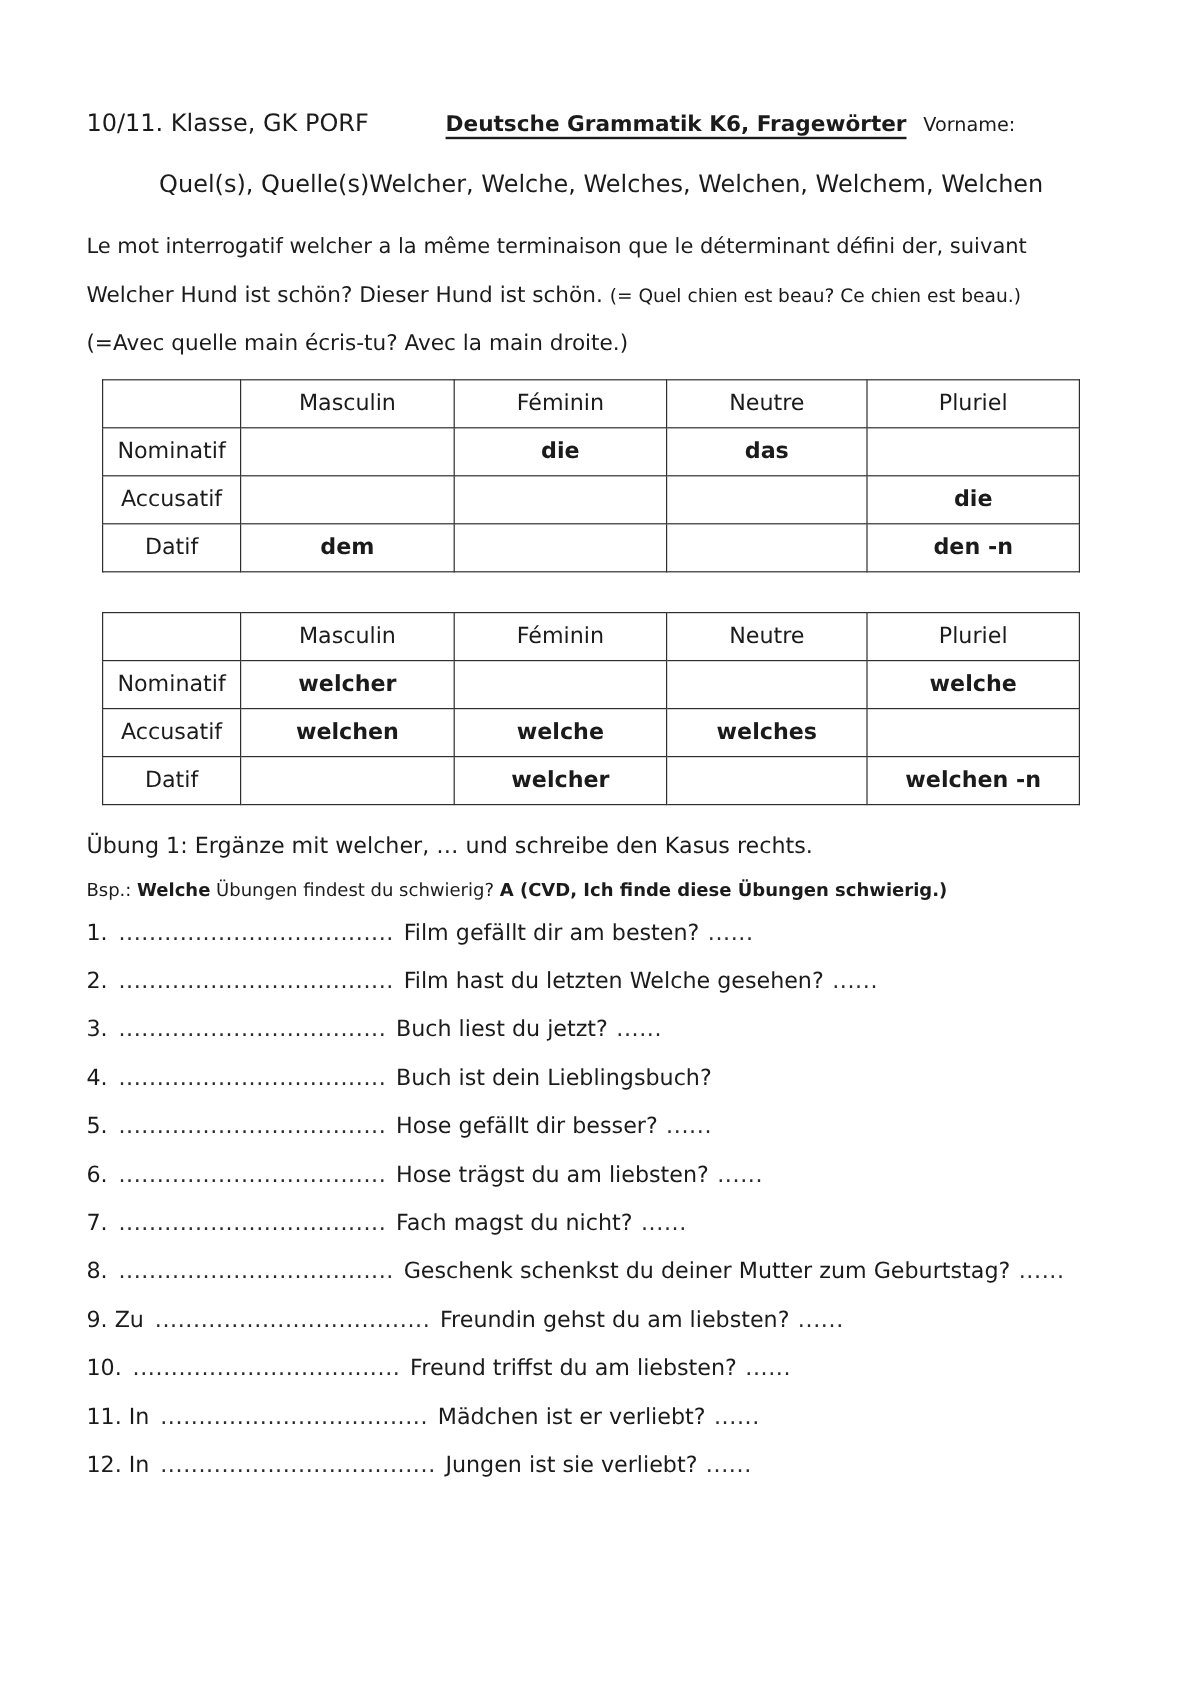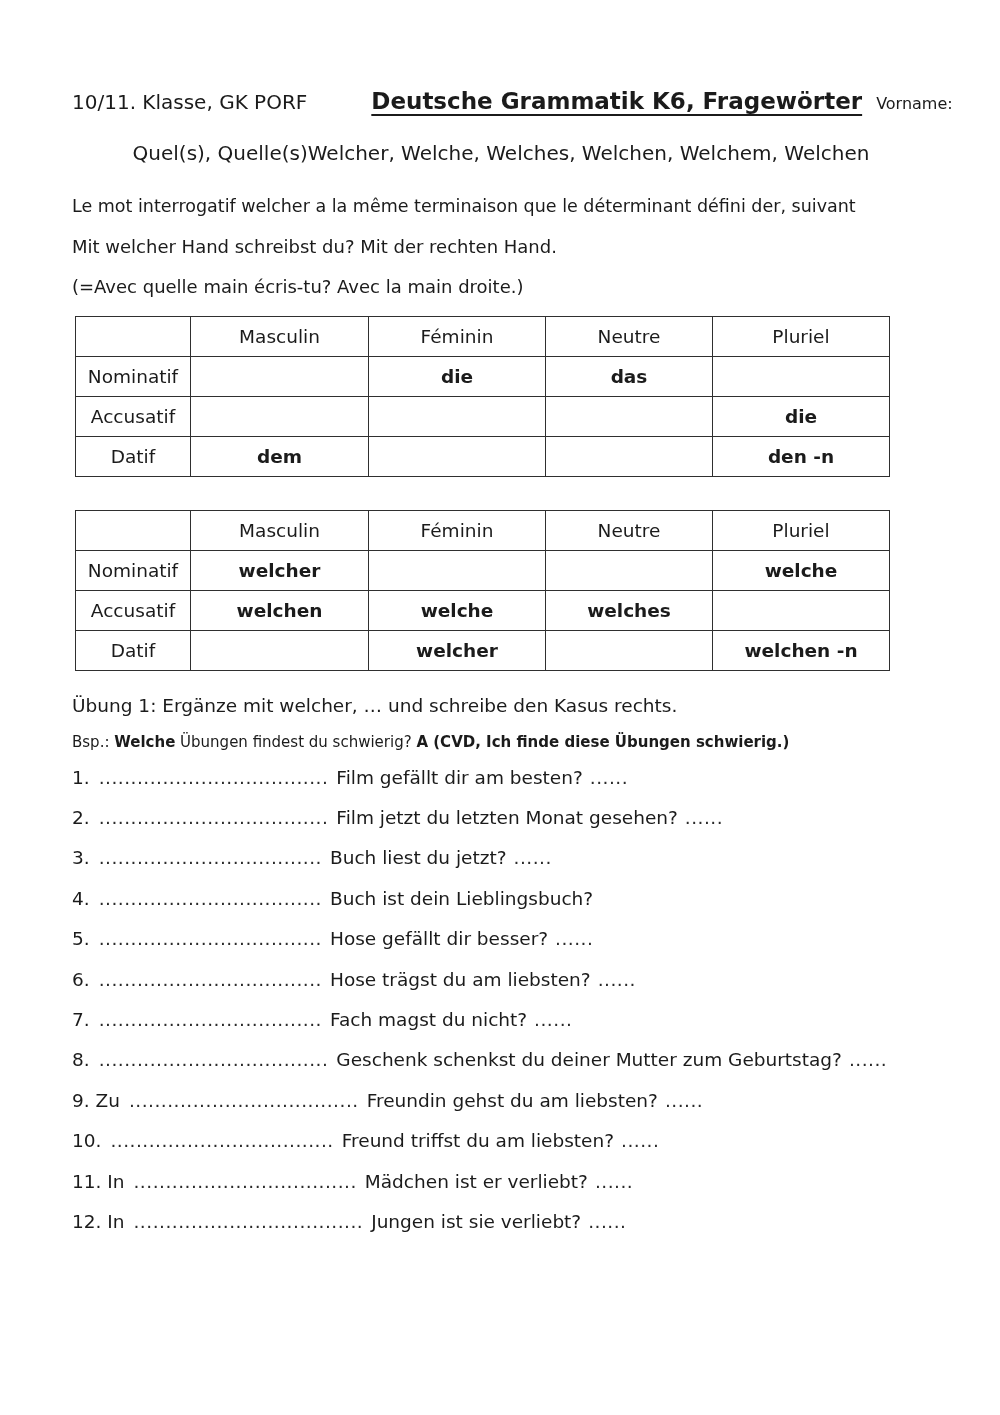--- a/index.html
+++ b/index.html
@@ -13,21 +13,21 @@
     padding: 58px 70px 0 72px;
     overflow: hidden;
   }
   .header-row {
     display: flex;
     align-items: baseline;
     white-space: nowrap;
   }
   .class-label { font-size: 20px; }
   .page-title {
-    font-size: 23px;
+    font-size: 18px;
     font-weight: 600;
     text-decoration: underline;
     text-underline-offset: 5px;
     text-decoration-thickness: 2px;
     margin-left: 64px;
   }
   .vorname { font-size: 16px; margin-left: 14px; margin-top: 36px; }
   .subtitle {
     margin-top: 27px;
     text-align: center;
@@ -46,21 +46,21 @@
   .example-line {
     font-size: 18px;
     line-height: 40px;
     white-space: nowrap;
   }
   .example-line .small { font-size: 15.5px; }
   table.gtable {
     border-collapse: collapse;
     table-layout: fixed;
     width: 814px;
-    margin-left: 3px;
+    margin-left: 13px;
   }
   .t1 { margin-top: 9px; }
   .t2 { margin-top: 33px; }
   table.gtable td {
     border: 1.5px solid #2f2f2f;
     height: 39px;
     text-align: center;
     vertical-align: middle;
     font-size: 18.5px;
     padding: 0 4px;
@@ -102,21 +102,21 @@
   <span class="vorname">Vorname:</span>
 </div>
 
 <div class="subtitle">Quel(s), Quelle(s)Welcher, Welche, Welches, Welchen, Welchem, Welchen</div>
 
 <div class="intro">
   <div class="intro-line">Le mot interrogatif welcher a la même terminaison que le déterminant défini der, suivant</div>
 </div>
 
 <div class="examples">
-  <div class="example-line">Mit welcher Hand schreibst du? Mit der rechten Hand.</div>
+  <div class="example-line"><span>Welcher Hund ist schön? Dieser Hund ist schön.</span> <span class="small">(= Quel chien est beau? Ce chien est beau.)</span></div>
   <div class="example-line">(=Avec quelle main écris-tu? Avec la main droite.)</div>
 </div>
 
 <table class="gtable t1">
   <colgroup>
       <col style="width:115px">
       <col style="width:178px">
       <col style="width:177px">
       <col style="width:167px">
       <col style="width:177px">
@@ -208,21 +208,21 @@
 <div class="exercise-list">
   <div class="item">
       <span class="num">1.</span>
       <span class="dots">....................................</span>
       <span>Film gefällt dir am besten?</span>
       <span class="trail">......</span>
     </div>
   <div class="item">
       <span class="num">2.</span>
       <span class="dots">....................................</span>
-      <span>Film jetzt du letzten Monat gesehen?</span>
+      <span>Film hast du letzten Welche gesehen?</span>
       <span class="trail">......</span>
     </div>
   <div class="item">
       <span class="num">3.</span>
       <span class="dots">...................................</span>
       <span>Buch liest du jetzt?</span>
       <span class="trail">......</span>
     </div>
   <div class="item">
       <span class="num">4.</span>

